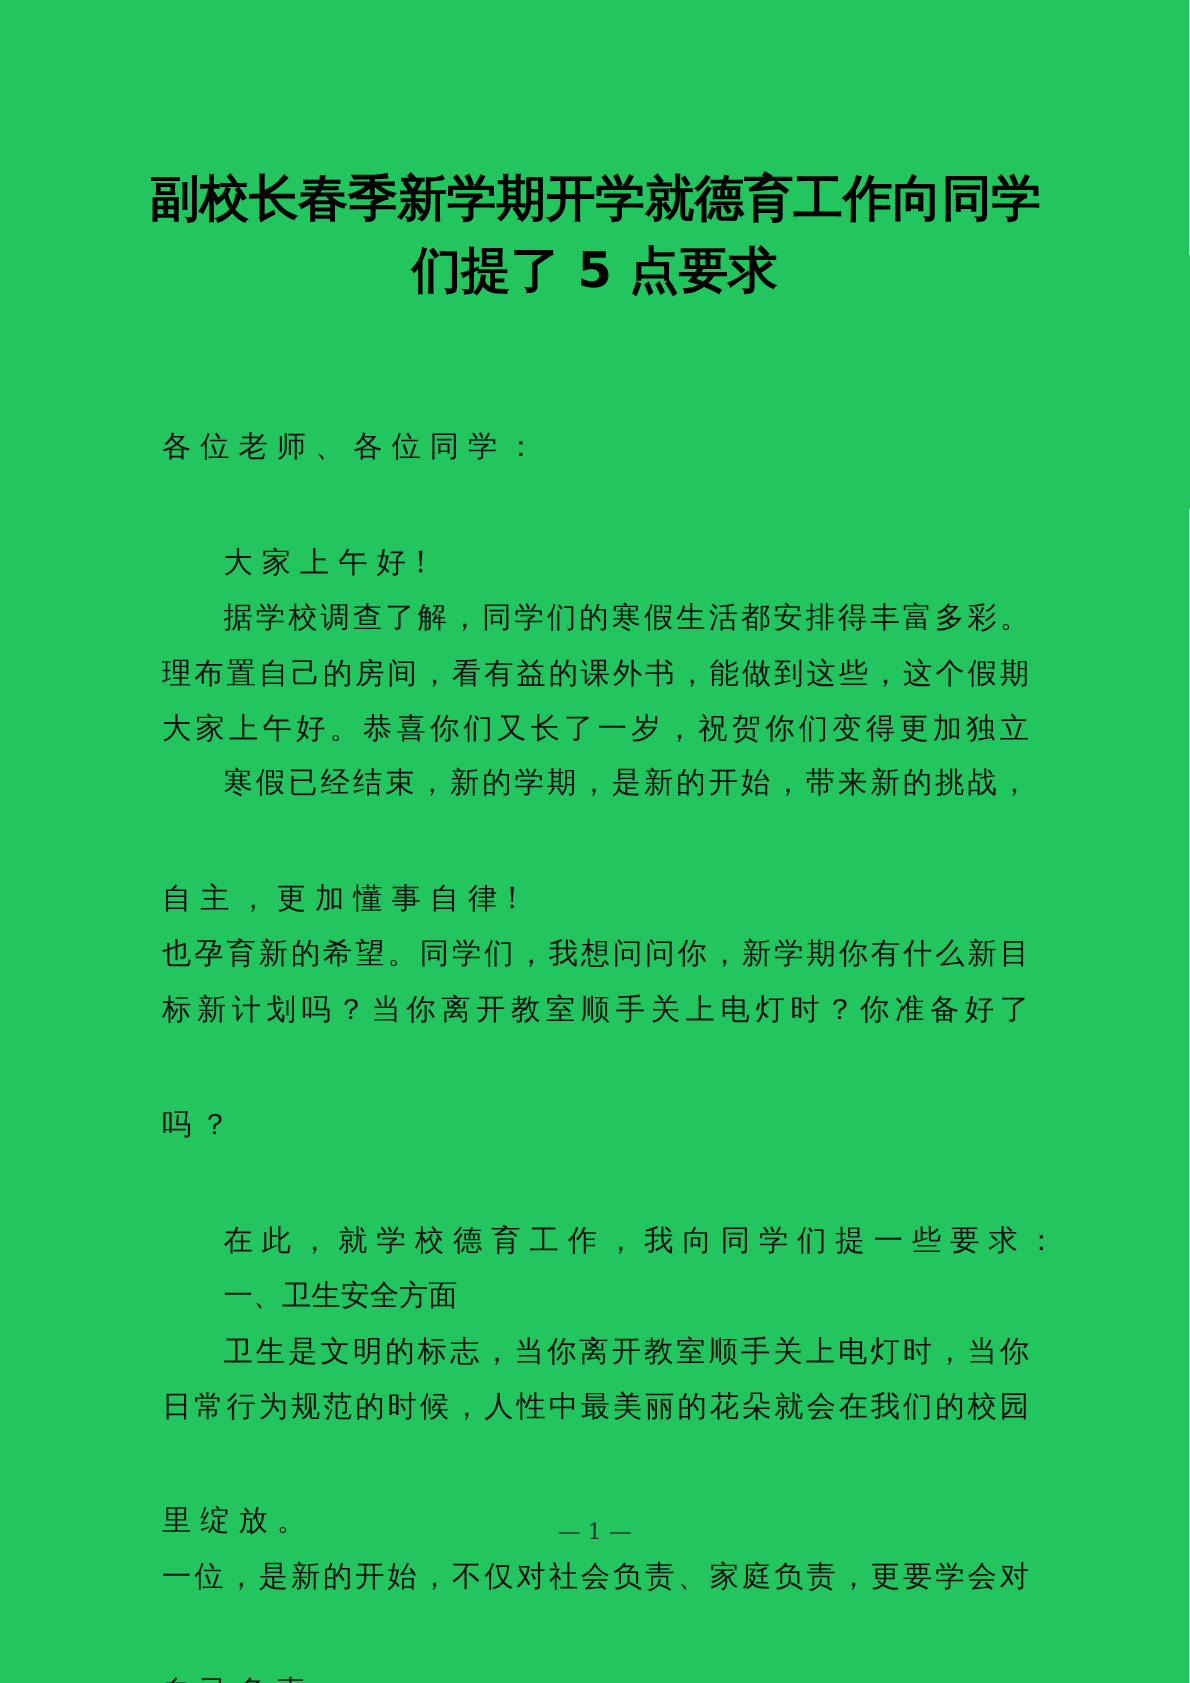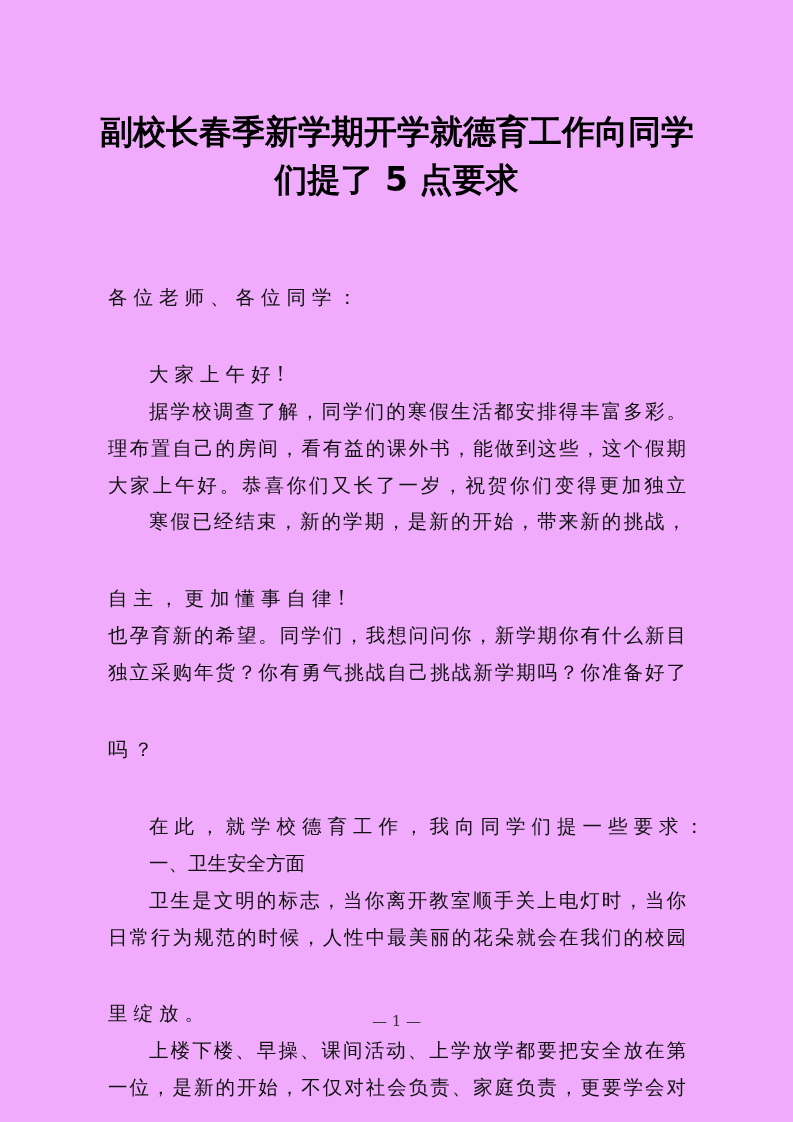--- a/index.html
+++ b/index.html
@@ -1,18 +1,18 @@
 <!DOCTYPE html>
 <html><head>
 <meta charset="utf-8">
 <style>
   html, body { margin: 0; padding: 0; background: #ffffff; }
   body { width: 793px; height: 1122px; position: relative; overflow: hidden;
          font-family: "DejaVu Serif", "Liberation Serif", serif; color: #111; }
-  .page { position: absolute; left: 0; top: 0; width: 793px; height: 1122px; background: #f0abfc; }
+  .page { position: absolute; left: 0; top: 0; width: 793px; height: 1122px; background: #22c55e; }
   .title { position: absolute; left: 100px; width: 593px; top: 108px; text-align: center;
            font-family: "DejaVu Sans", "Liberation Sans", sans-serif; font-weight: bold;
            font-size: 33px; line-height: 48px; color: #000; letter-spacing: 0px; }
   .title .line { display: block; white-space: nowrap; }
   .body { position: absolute; left: 108px; top: 240px; width: 578px; }
   .ln { display: block; height: 36.9px; line-height: 36.9px; font-size: 19.5px;
         white-space: nowrap; text-align: justify; text-align-last: justify; color: #111; }
   .ln.indent { padding-left: 41px; }
   .ln.heading { font-family: "DejaVu Sans", "Liberation Sans", sans-serif; font-weight: normal; text-align-last: left; }
   .ln.short { text-align-last: left; letter-spacing: 6px; margin-top: 40px; }
@@ -30,26 +30,25 @@
 
   <div class="body">
     <span class="ln short">各位老师、各位同学：</span>
     <span class="ln short indent">大家上午好!</span>
     <span class="ln indent">据学校调查了解，同学们的寒假生活都安排得丰富多彩。</span>
     <span class="ln">理布置自己的房间，看有益的课外书，能做到这些，这个假期</span>
     <span class="ln">大家上午好。恭喜你们又长了一岁，祝贺你们变得更加独立</span>
     <span class="ln indent">寒假已经结束，新的学期，是新的开始，带来新的挑战，</span>
     <span class="ln short">自主，更加懂事自律!</span>
     <span class="ln">也孕育新的希望。同学们，我想问问你，新学期你有什么新目</span>
-    <span class="ln">独立采购年货？你有勇气挑战自己挑战新学期吗？你准备好了</span>
+    <span class="ln">标新计划吗？当你离开教室顺手关上电灯时？你准备好了</span>
     <span class="ln short">吗？</span>
     <span class="ln short indent">在此，就学校德育工作，我向同学们提一些要求：</span>
     <span class="ln heading indent">一、卫生安全方面</span>
     <span class="ln indent">卫生是文明的标志，当你离开教室顺手关上电灯时，当你</span>
     <span class="ln">日常行为规范的时候，人性中最美丽的花朵就会在我们的校园</span>
     <span class="ln short">里绽放。</span>
-    <span class="ln indent">上楼下楼、早操、课间活动、上学放学都要把安全放在第</span>
     <span class="ln">一位，是新的开始，不仅对社会负责、家庭负责，更要学会对</span>
     <span class="ln short">自己负责。</span>
   </div>
 
   <div class="footer">— 1 —</div>
 </div>
 
 </body></html>

